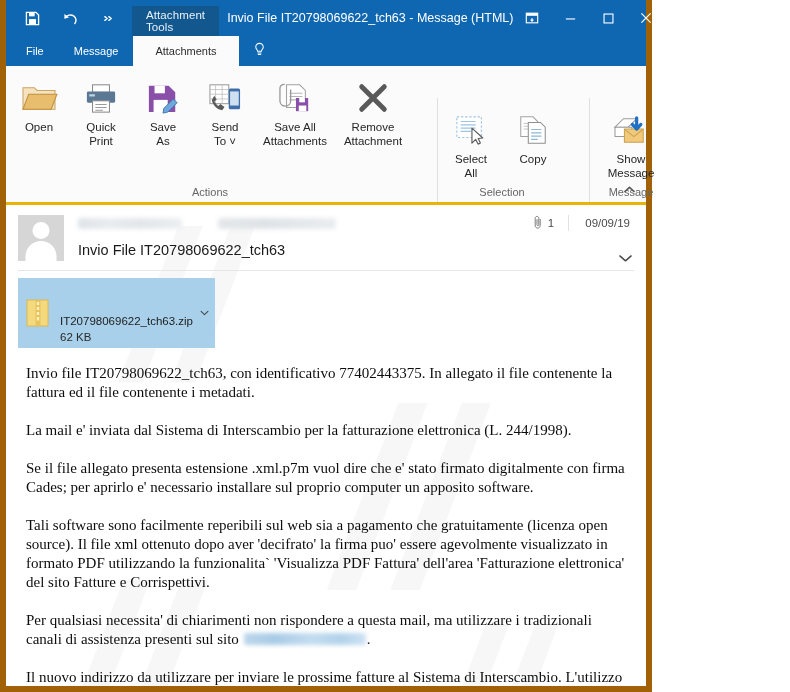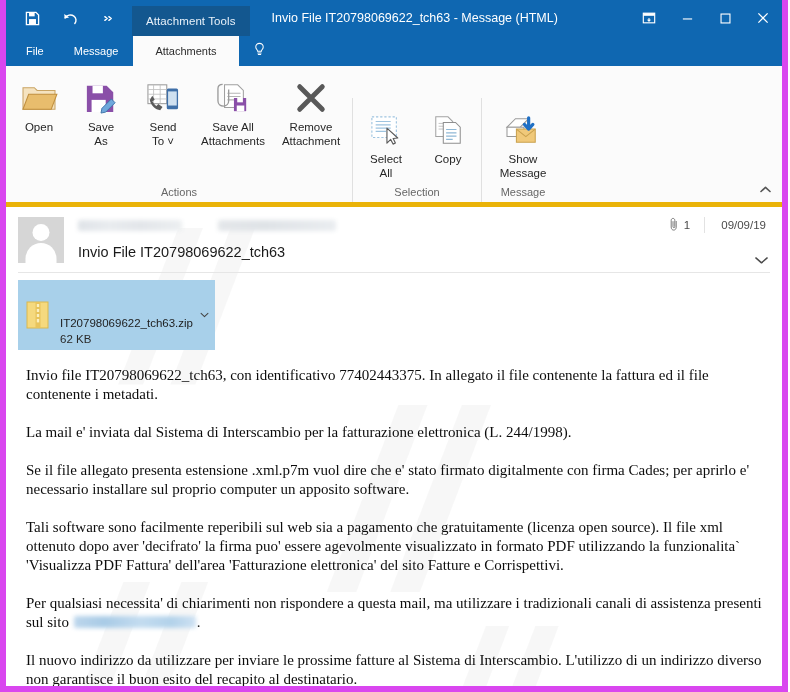--- a/index.html
+++ b/index.html
@@ -10,23 +10,23 @@
   body {
     width: 790px;
     height: 692px;
     overflow: hidden;
     font-family: "Liberation Sans", sans-serif;
   }
 
   
   .window {
     position: relative;
-    width: 788px;
+    width: 652px;
     height: 692px;
-    background: #d946ef;
+    background: #a16207;
     box-sizing: border-box;
     padding: 0 6px 6px 6px;
     display: flex;
     flex-direction: column;
   }
 
   
   .titlebar {
     height: 36px;
     flex: 0 0 36px;
@@ -59,21 +59,21 @@
     display: flex;
     align-items: center;
     padding: 0 14px;
     letter-spacing: 0.1px;
   }
   .win-title {
     flex: 1;
     display: flex;
     align-items: center;
     justify-content: flex-start;
-    padding-left: 22px;
+    padding-left: 8px;
     color: #ffffff;
     font-size: 12.5px;
     white-space: nowrap;
   }
   .win-ctrls {
     display: flex;
     align-items: center;
   }
   .win-ctrl {
     width: 38px;
@@ -114,24 +114,25 @@
     padding-left: 14px;
     color: #ffffff;
     font-size: 12px;
     white-space: nowrap;
   }
 
   
   .ribbon {
     flex: 0 0 122px;
     background: #fbfbfb;
-    border-bottom: 5px solid #eab308;
+    border-bottom: 3px solid #eab308;
     display: flex;
     position: relative;
     box-sizing: border-box;
+    gap: 23px;
   }
   .rib-group {
     display: flex;
     flex-direction: column;
     position: relative;
     box-sizing: border-box;
   }
   .rib-group + .rib-group { border-left: 1px solid #e0e0e0; margin-top: 32px; }
   .rib-items {
     flex: 1;
@@ -445,20 +446,33 @@
         <div class="rib-btn">
           <div class="rib-ico">
             <svg width="38" height="32" viewBox="0 0 40 34">
               <path d="M3 6 h12 l3 3 h19 v20 H3 z" fill="#f5e3c0" stroke="#c9a463" stroke-width="1.1"></path>
               <path d="M3 29 L9 13 h30 l-6 16 z" fill="#e8bd6d" stroke="#c08f3e" stroke-width="1.1"></path>
             </svg>
           </div>
           <div class="rib-lbl">Open</div>
         </div>
 
+        <div class="rib-btn">
+          <div class="rib-ico">
+            <svg width="38" height="32" viewBox="0 0 40 34">
+              <rect x="11" y="3" width="18" height="8" fill="#fff" stroke="#8a8a8a" stroke-width="1.1"></rect>
+              <rect x="5" y="10" width="30" height="12" rx="1.5" fill="#5a7894"></rect>
+              <rect x="7.5" y="13" width="6" height="2.4" fill="#bfd3e3"></rect>
+              <rect x="11" y="20" width="18" height="12" fill="#fff" stroke="#8a8a8a" stroke-width="1.1"></rect>
+              <path d="M14 24 h12 M14 27 h12 M14 30 h8" stroke="#9a9a9a" stroke-width="1.1"></path>
+            </svg>
+          </div>
+          <div class="rib-lbl">Quick
+Print</div>
+        </div>
 
         <div class="rib-btn">
           <div class="rib-ico">
             <svg width="36" height="32" viewBox="0 0 38 34">
               <path d="M4 4 h21 l7 7 v21 H4 z" fill="#8a4fa8"></path>
               <rect x="10" y="4" width="11" height="8" fill="#fff"></rect>
               <rect x="9" y="19" width="15" height="13" fill="#fff"></rect>
               <path d="M20 28 L30 18 l4 4 -10 10 -5 1 z" fill="#6fa8dc" stroke="#3d74a8" stroke-width="1"></path>
             </svg>
           </div>

